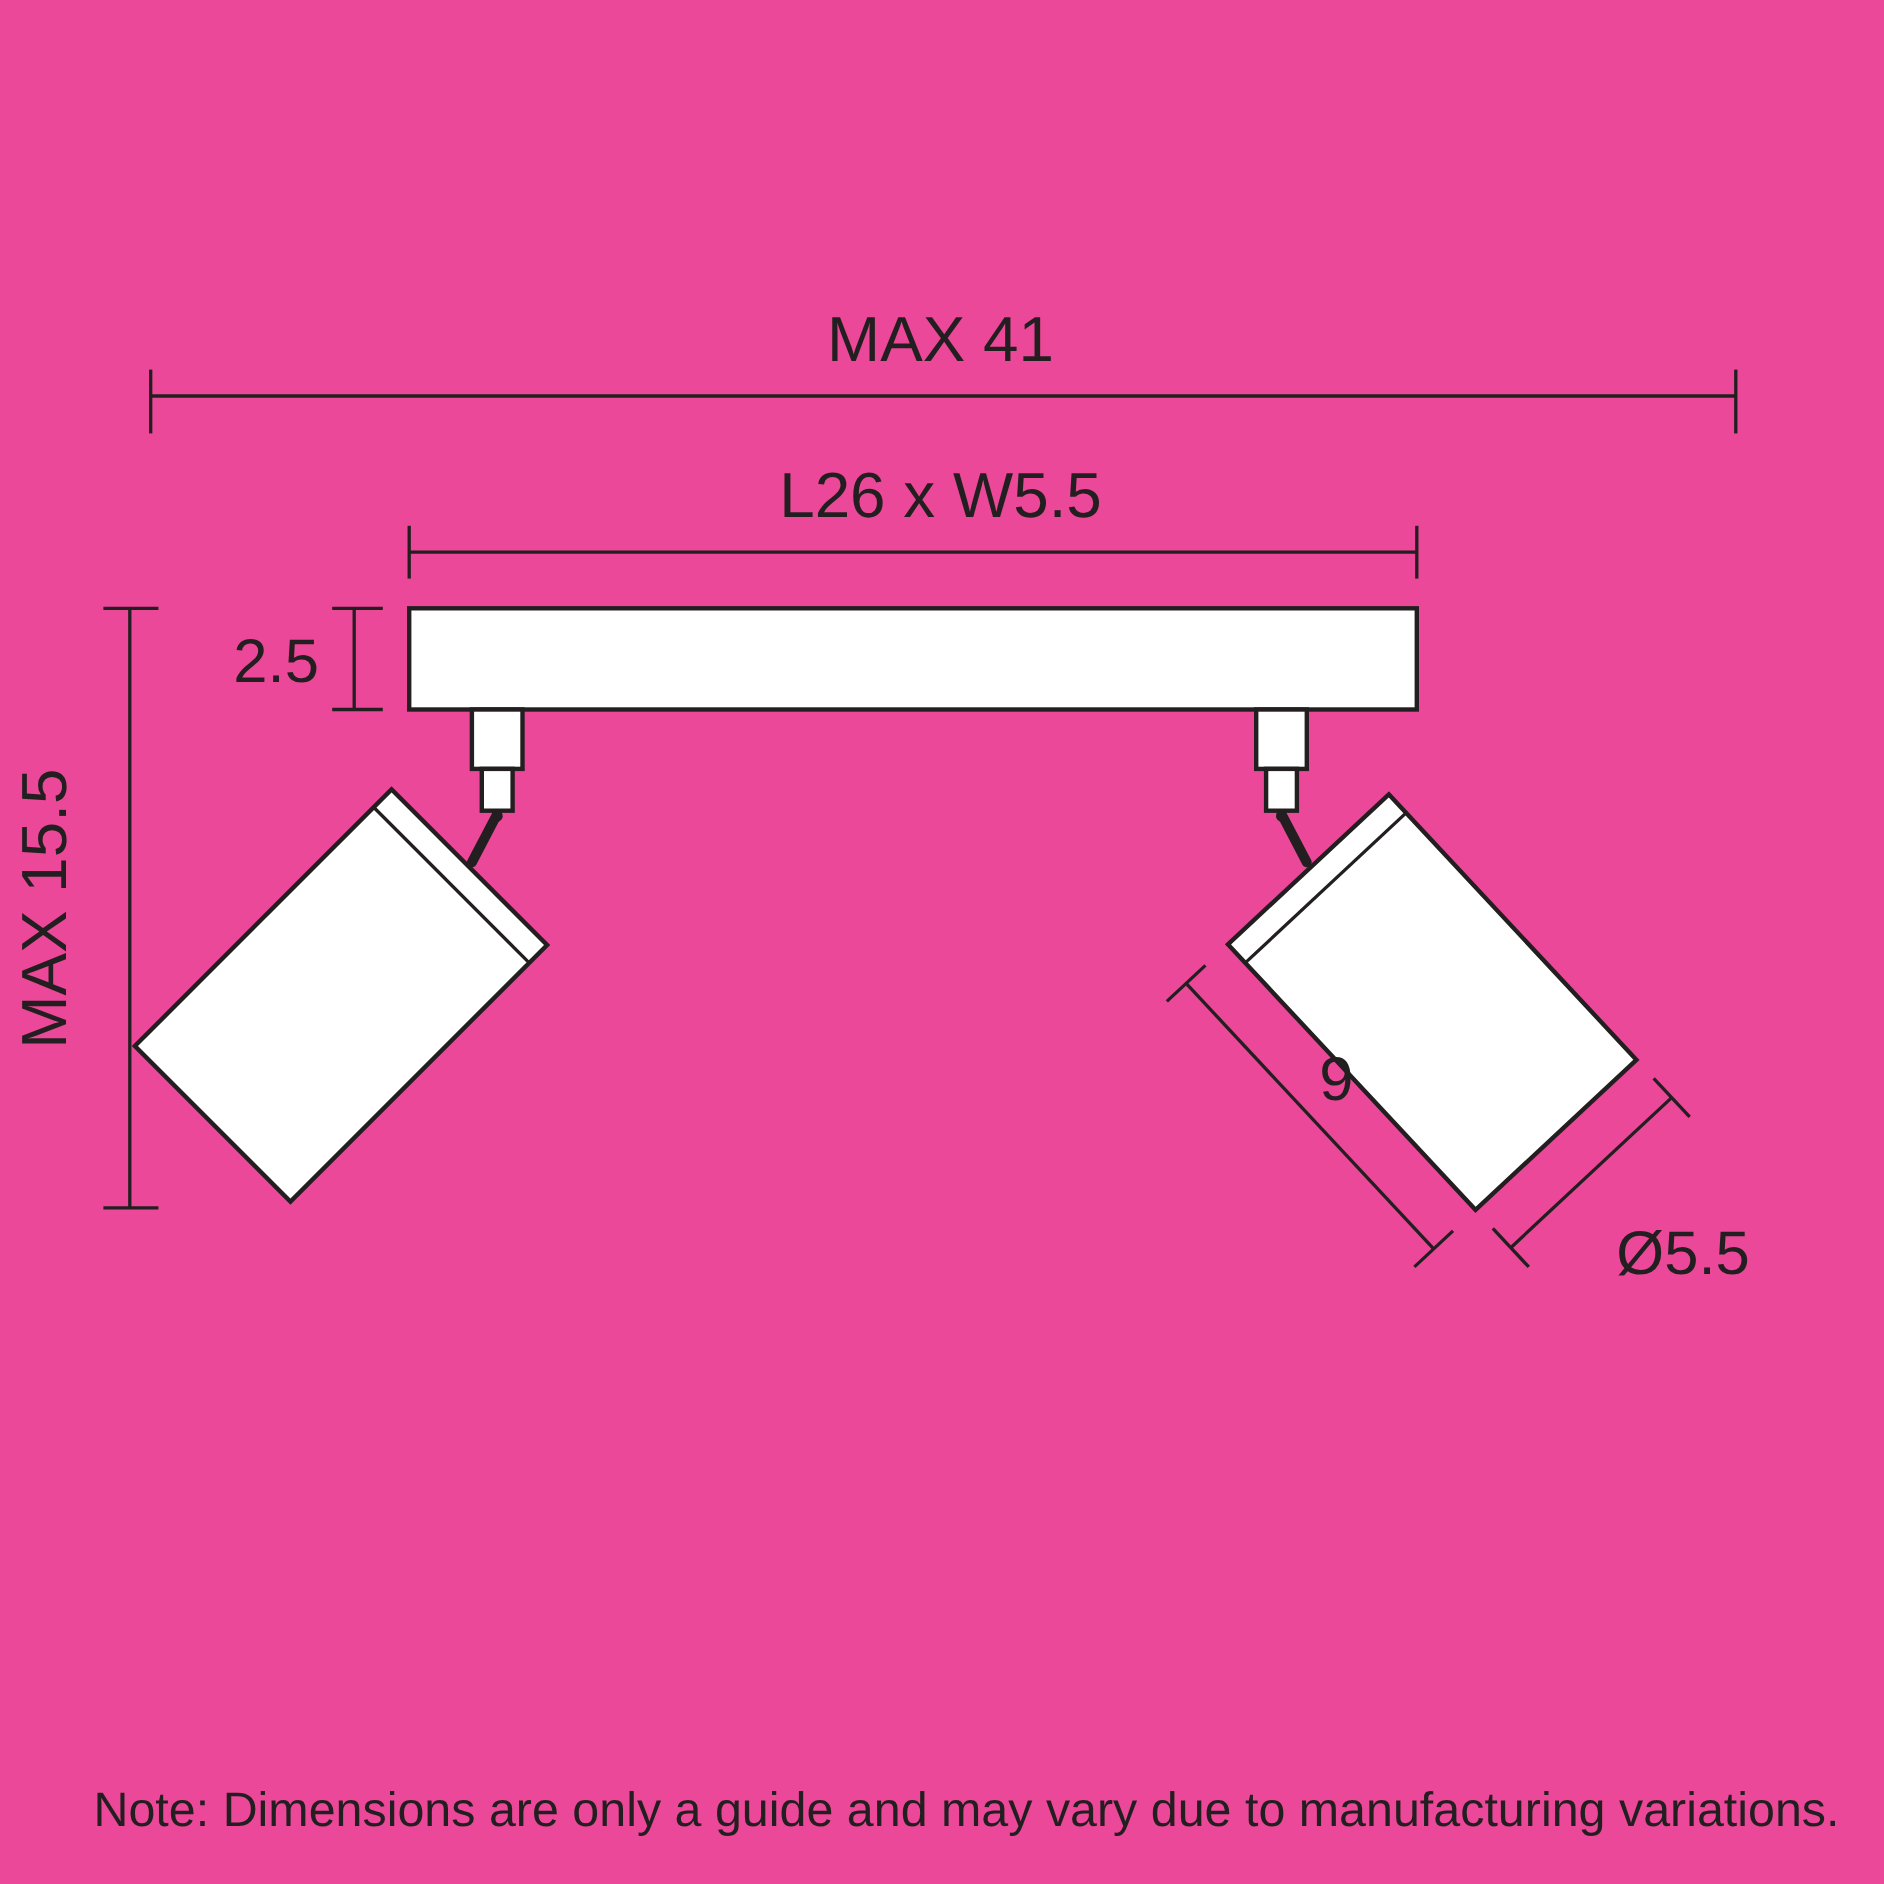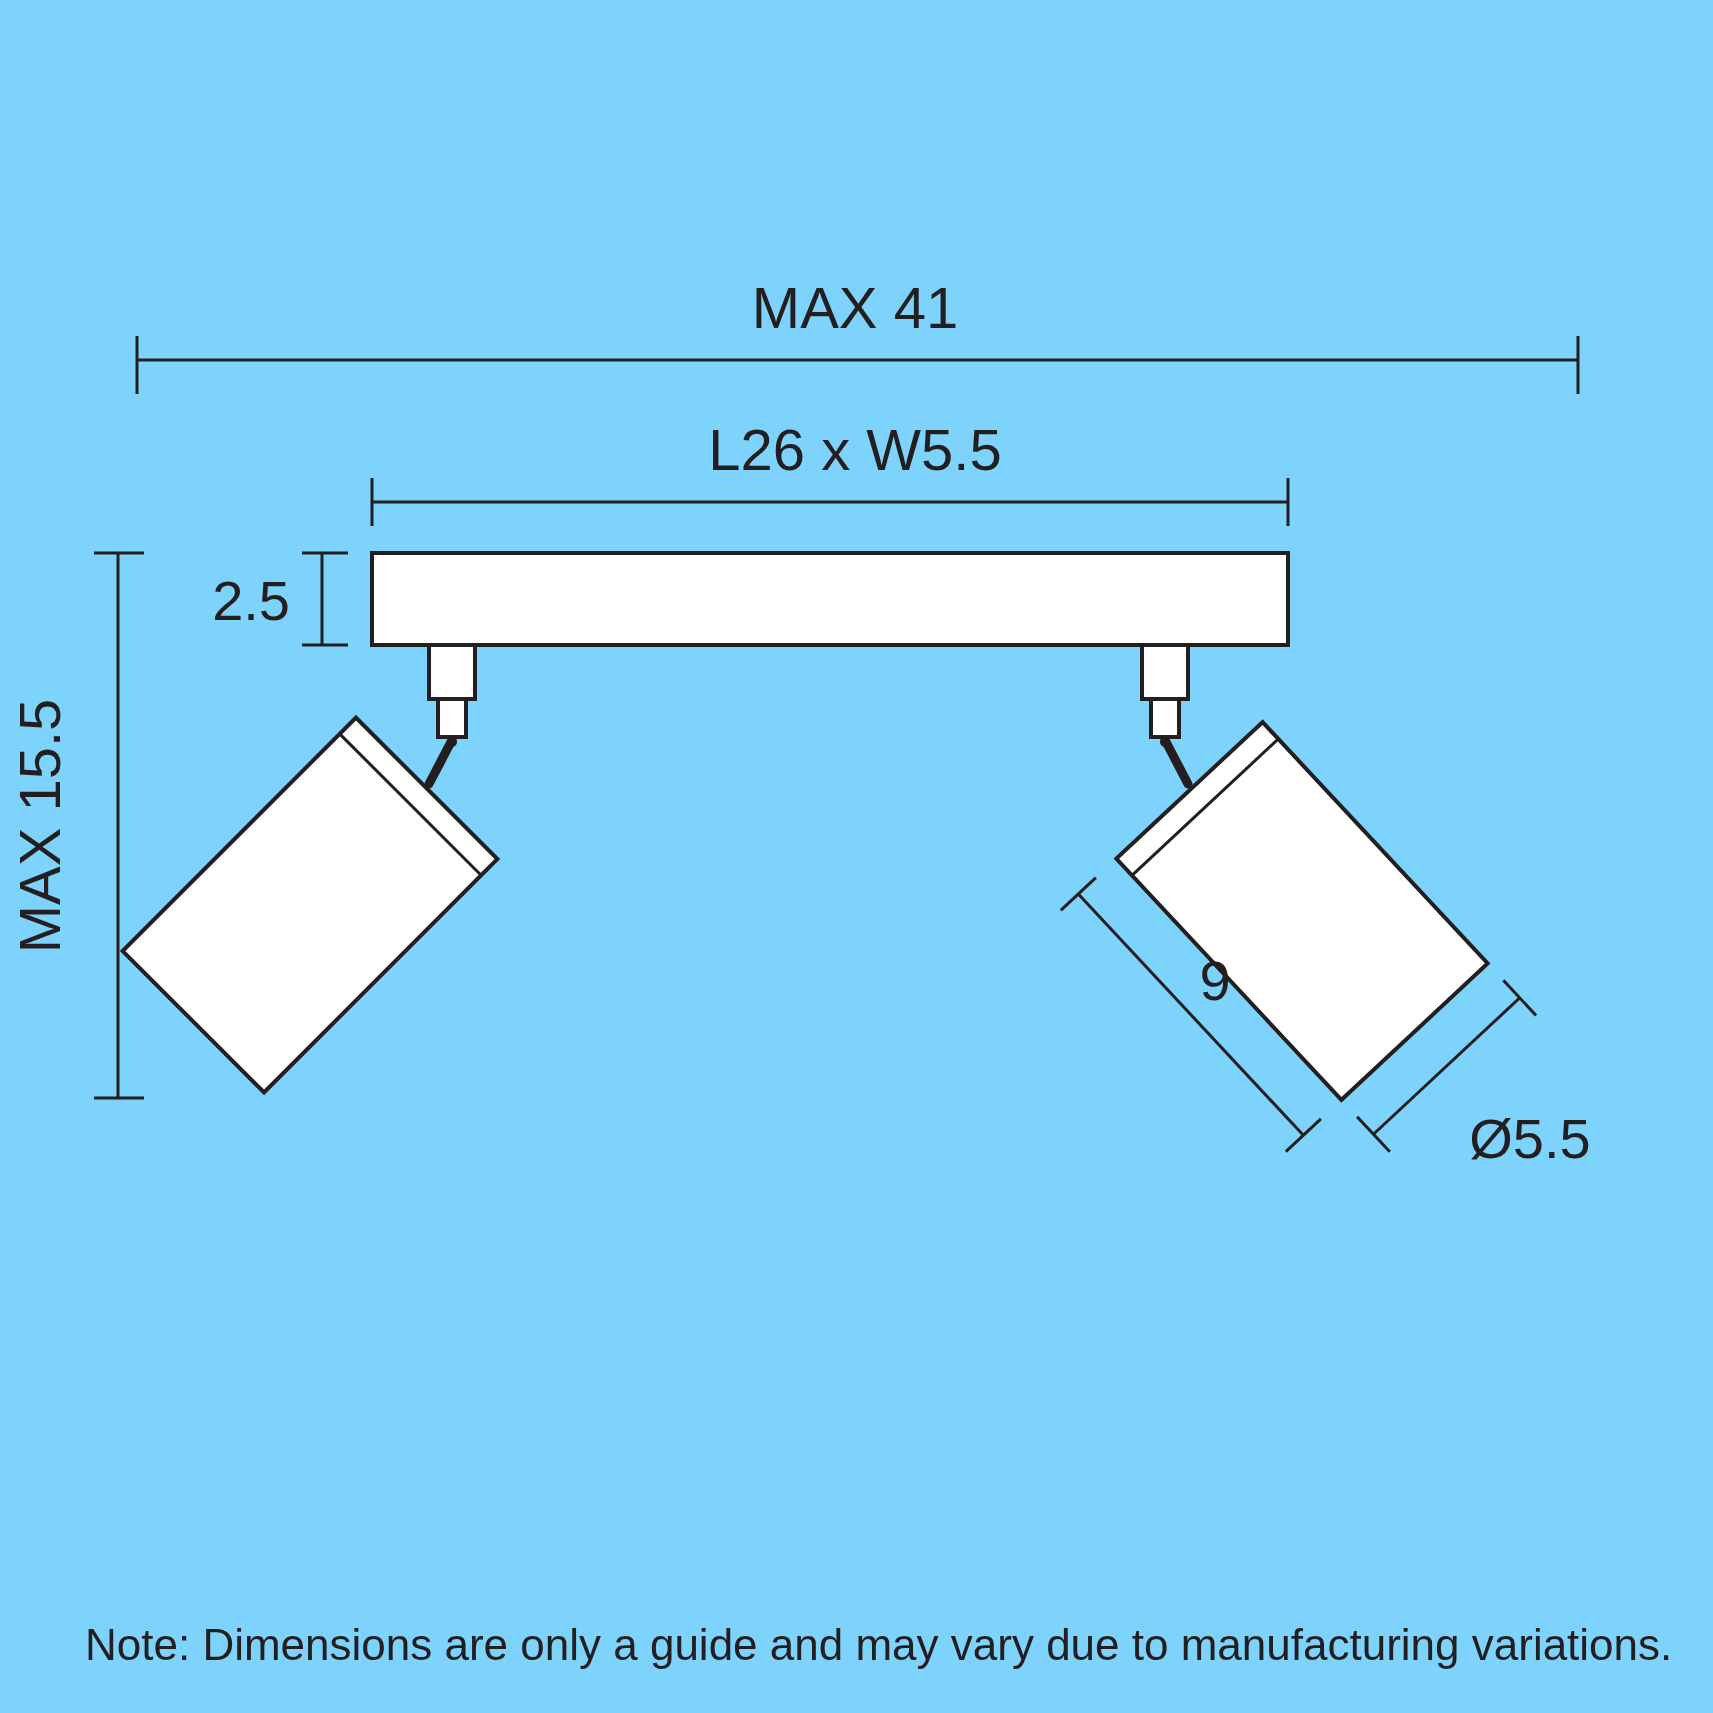--- a/index.html
+++ b/index.html
@@ -1,20 +1,20 @@
 <!DOCTYPE html>
 <html><head>
 <meta charset="utf-8">
 <style>
   html, body { margin: 0; padding: 0; background: #ffffff; }
   .stage {
     position: relative;
     width: 1713px;
     height: 1713px;
-    background: #7dd3fc;
+    background: #ec4899;
     overflow: hidden;
   }
   svg { position: absolute; left: 0; top: 0; }
   svg text {
     font-family: "Liberation Sans", sans-serif;
     fill: #231f20;
   }
   .ink-line { stroke: #231f20; fill: none; stroke-width: 3; stroke-linecap: butt; }
   .ink-shape { stroke: #231f20; fill: #ffffff; stroke-width: 4; }
   .ink-thick { stroke: #231f20; fill: none; stroke-width: 9; stroke-linecap: round; }

